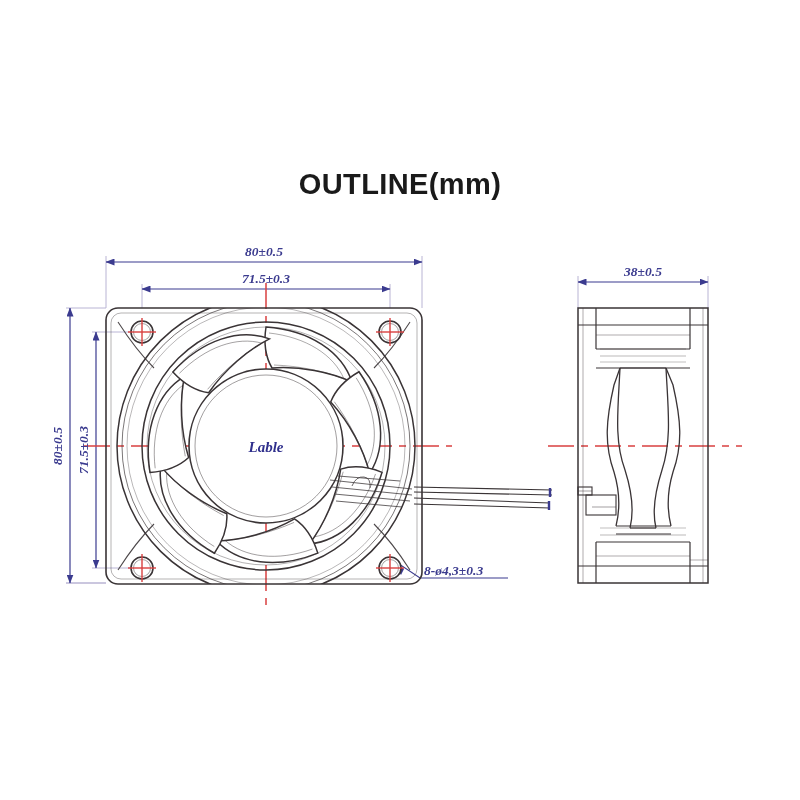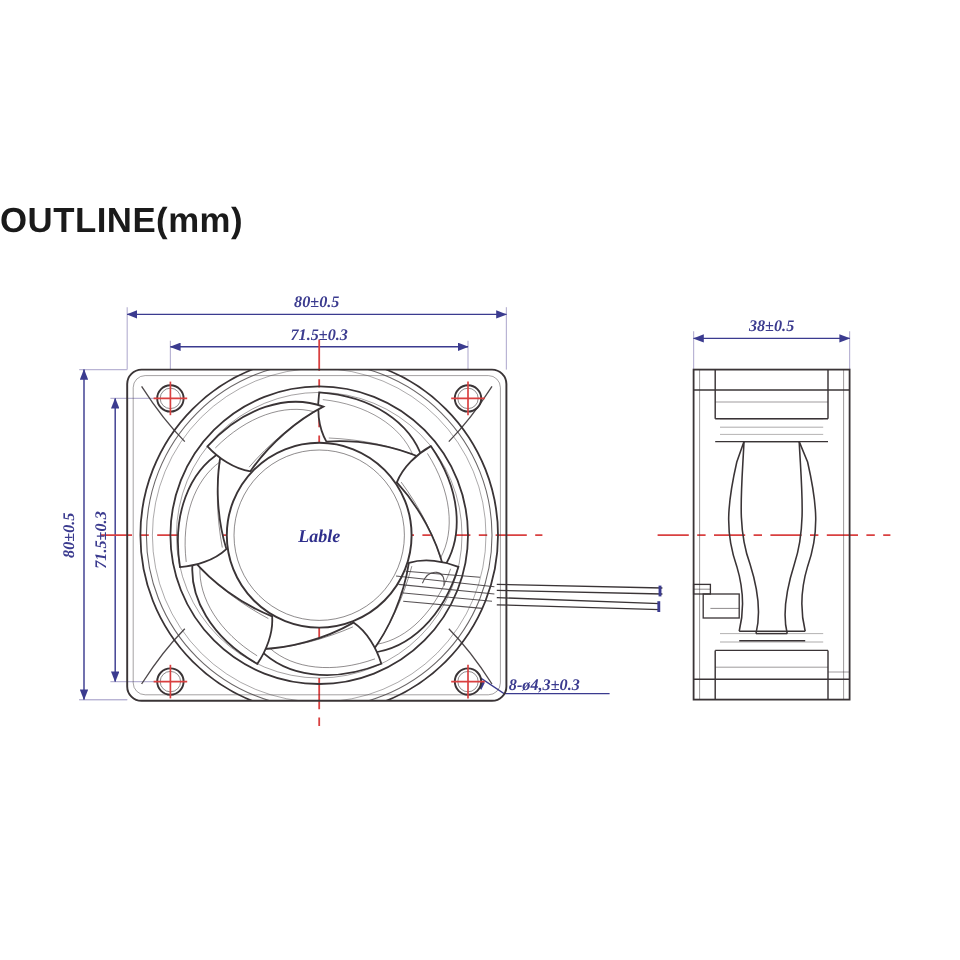--- a/index.html
+++ b/index.html
@@ -2,20 +2,21 @@
 <html><head>
 <meta charset="utf-8">
 <title>Outline Drawing</title>
 <style>
   html,body{margin:0;padding:0;background:#ffffff;}
   body{width:800px;height:800px;overflow:hidden;
        font-family:"Liberation Sans",sans-serif;}
   #stage{position:relative;width:800px;height:800px;background:#fff;}
   #title{
     position:absolute;left:0;top:168px;width:800px;
+    text-align:center;
     font-family:"Liberation Sans",sans-serif;
     font-weight:bold;font-size:29px;letter-spacing:.4px;
     color:#1a1a1a;
   }
   svg{position:absolute;left:0;top:0;}
   .dimtext{
     font-family:"Liberation Serif",serif;
     font-style:italic;font-weight:bold;
     font-size:13.5px; fill:#3b3b8f;
   }

